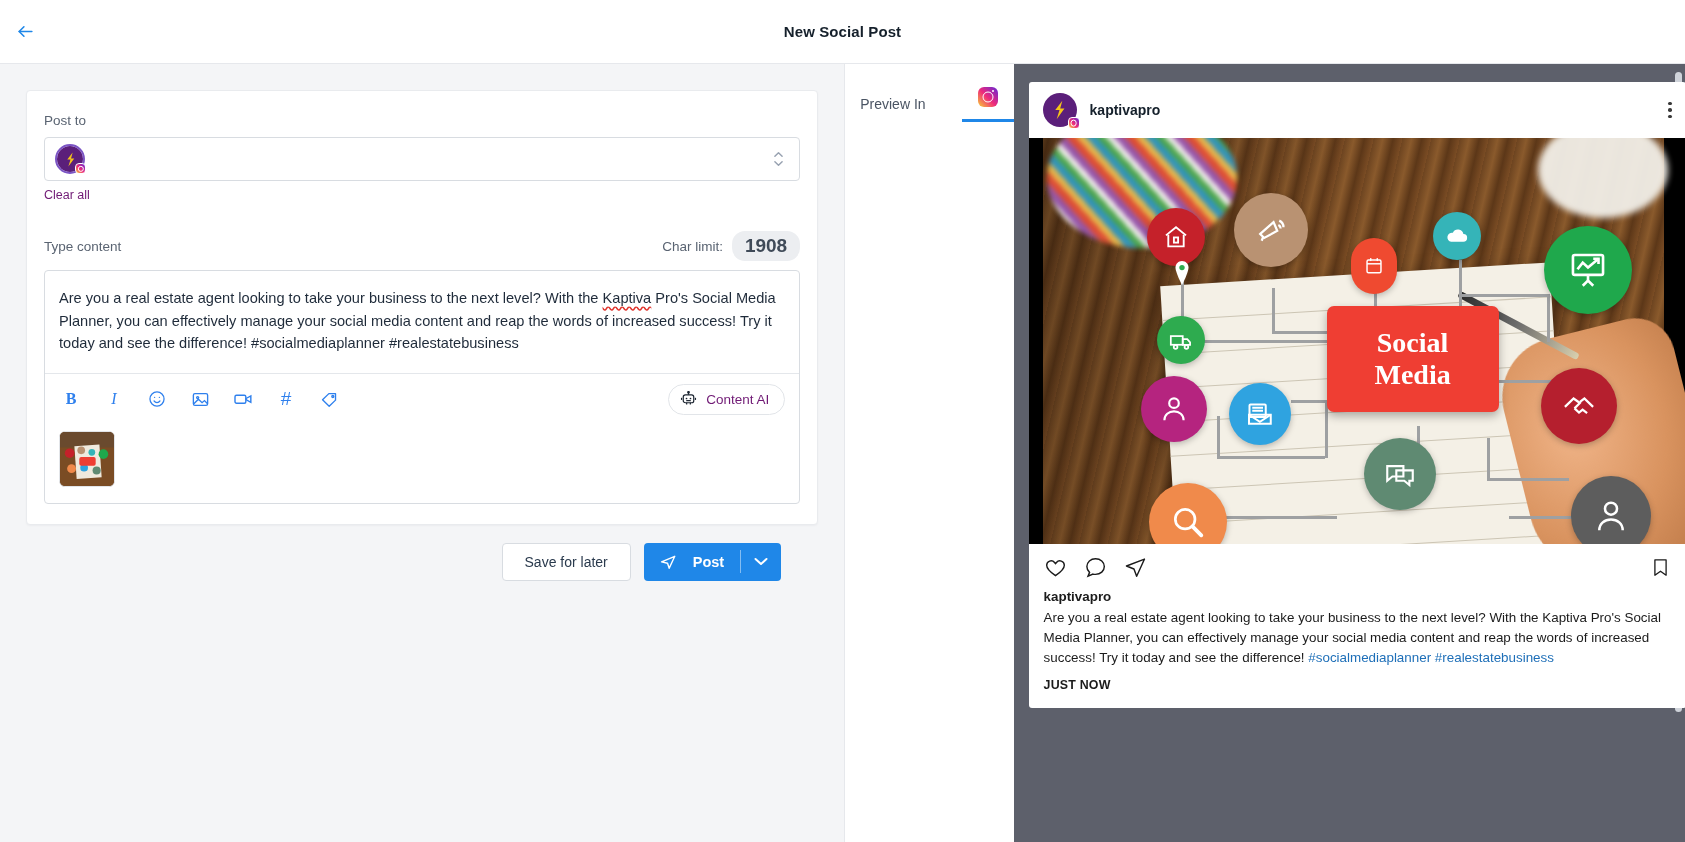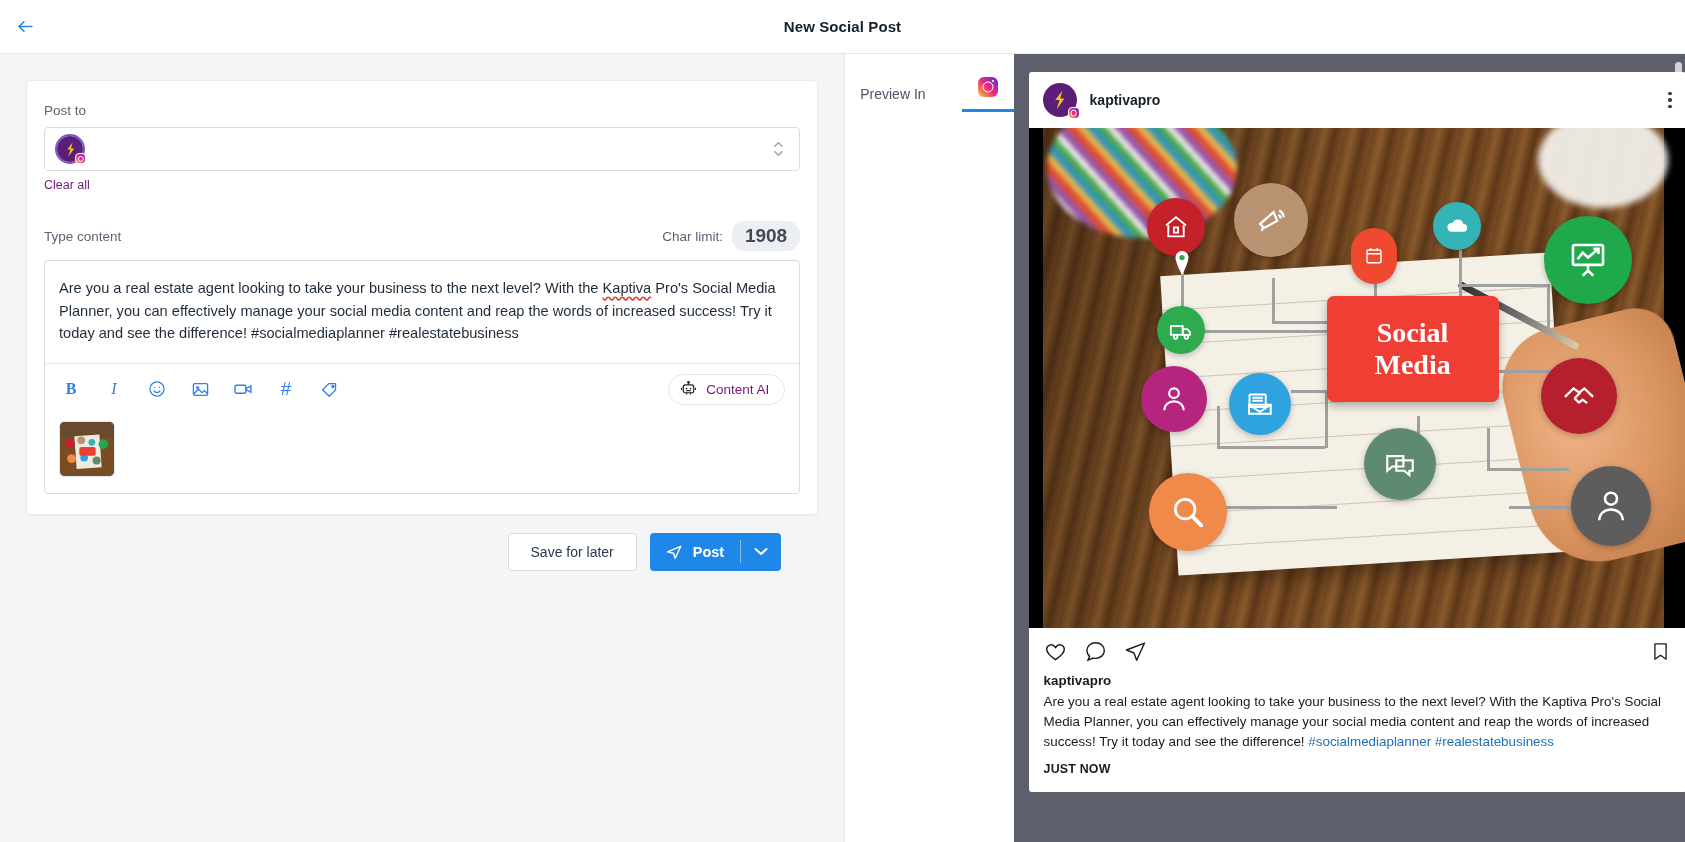--- a/index.html
+++ b/index.html
@@ -5,21 +5,21 @@
   * { box-sizing: border-box; margin: 0; padding: 0; }
   html, body {
     width: 1685px; height: 842px;
     font-family: "Liberation Sans", sans-serif;
     background: #f4f5f7;
     overflow: hidden;
   }
 
   
   .topbar {
-    height: 54px; background: #ffffff;
+    height: 64px; background: #ffffff;
     display: flex; align-items: center;
     position: relative;
     border-bottom: 1px solid #e6e8ec;
   }
   .back-btn {
     position: absolute; left: 8px; top: 50%; transform: translateY(-50%);
     width: 34px; height: 34px; display: flex; align-items: center; justify-content: center;
     cursor: pointer; border-radius: 4px;
   }
   .page-title {
@@ -149,21 +149,21 @@
   .btn-secondary {
     background: #fff; border: 1px solid #d8dce1; border-radius: 4px;
     padding: 0 22px; height: 38px; font-size: 14px; color: #2a3a4d;
     cursor: pointer; display: flex; align-items: center;
   }
   .btn-primary {
     background: #1f87e8; border: none; border-radius: 4px;
     height: 38px; display: flex; align-items: center;
     color: #fff; font-size: 14.5px; font-weight: bold; cursor: pointer;
   }
-  .btn-primary .main { display: flex; align-items: center; gap: 10px; padding: 0 16px 0 15px; text-align: center; }
+  .btn-primary .main { display: flex; align-items: center; gap: 16px; padding: 0 16px 0 15px; text-align: center; }
   .btn-primary .divider { width: 1px; height: 23px; background: rgba(255,255,255,.45); }
   .btn-primary .caret { padding: 0 13px; display: flex; align-items: center; }
 
   
   .preview-panel {
     margin: 0; height: 100%;
     background: #fff; border-left: 1px solid #e6e8ec;
     display: flex; flex-direction: row;
   }
   .preview-tabs {
@@ -201,21 +201,21 @@
     background: #fff; border-radius: 3px; width: 657px; overflow: hidden;
     position: relative;
   }
   .ig-head { display: flex; align-items: center; padding: 11px 14px; gap: 13px; }
   .ig-user { font-size: 14px; font-weight: bold; color: #15202b; }
   .ig-dots { margin-left: auto; display: flex; flex-direction: column; gap: 3px; cursor: pointer; }
   .ig-dots i { width: 3.5px; height: 3.5px; background: #3a3a3a; border-radius: 50%; display: block; }
 
   
   .ig-photo {
-    height: 500px; position: relative; overflow: hidden;
+    height: 406px; position: relative; overflow: hidden;
     background:
       linear-gradient(107deg, rgba(0,0,0,.28) 0%, rgba(0,0,0,0) 42%),
       repeating-linear-gradient(103deg, #6d4420 0px, #8a5a2c 9px, #5c3718 19px, #7a4c24 28px),
       #6d4420;
   }
   .photo-sidebar-l { position:absolute; left:0; top:0; bottom:0; width:14px; background:#000; }
   .photo-sidebar-r { position:absolute; right:0; top:0; bottom:0; width:22px; background:#000; }
   .yarn {
     position: absolute; left: 18px; top: -30px; width: 190px; height: 140px;
     border-radius: 50%;

